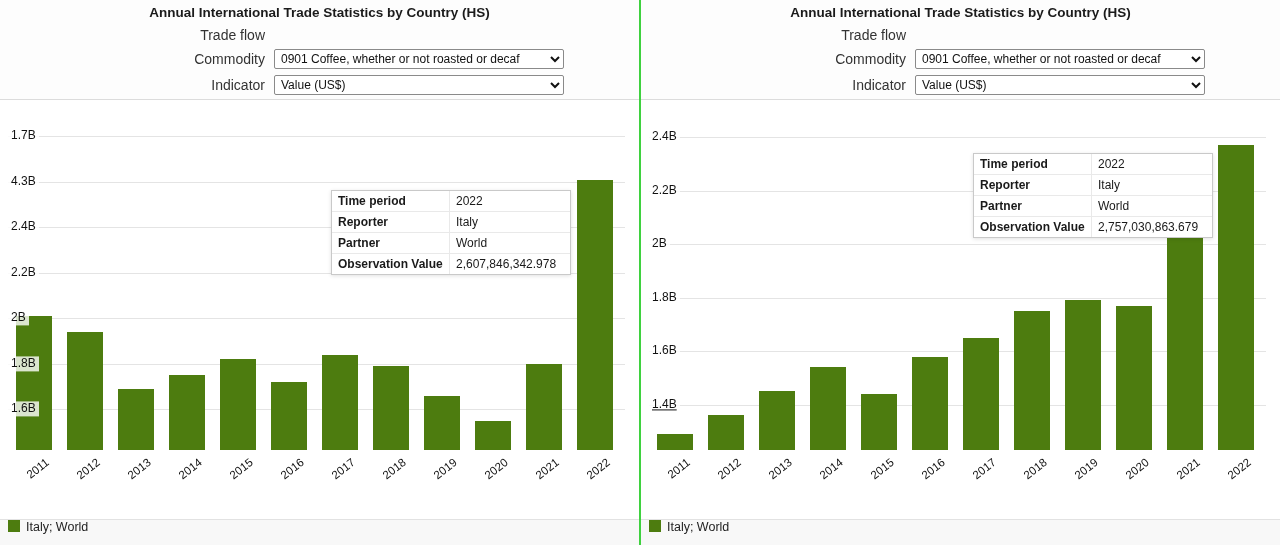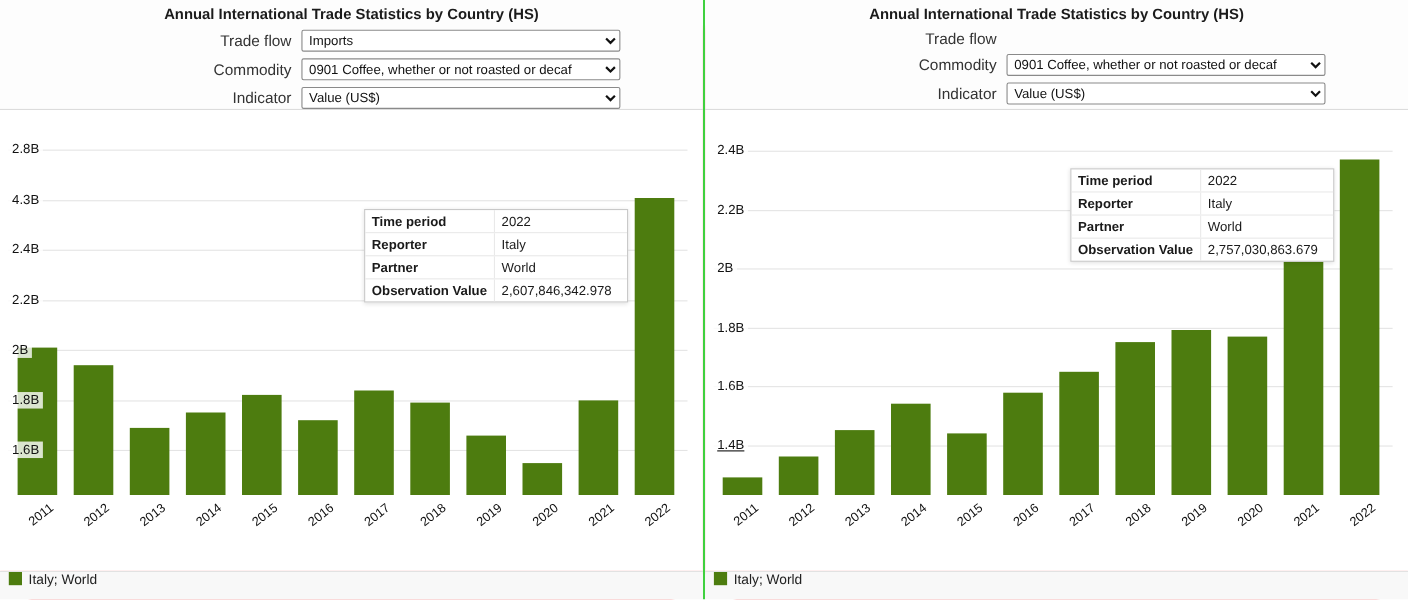--- a/index.html
+++ b/index.html
@@ -4,21 +4,21 @@
 <style>
   * { box-sizing: border-box; margin: 0; padding: 0; }
   html, body { width: 1280px; height: 545px; }
   body {
     font-family: "Liberation Sans", sans-serif;
     background: #ffffff;
     color: #1a1a1a;
     overflow: hidden;
   }
   .app { display: flex; width: 1280px; height: 545px; }
-  .panel { width: 639px; height: 545px; display: flex; flex-direction: column; background: #ef4444; position: relative; border-radius: 29px; }
+  .panel { width: 639px; height: 545px; display: flex; flex-direction: column; background: #404040; position: relative; }
   .divider { width: 2px; height: 545px; background: #3fd13f; flex: none; }
 
   
   .header { height: 100px; flex: none; background: #fdfdfd; border-bottom: 1px solid #dcdcdc; padding-top: 5px; }
   .title { text-align: center; font-weight: bold; font-size: 13.5px; color: #1b1b1b; margin-bottom: 7px; font-family: "Liberation Sans", sans-serif; }
   .control-row { display: flex; align-items: center; margin-bottom: 6px; }
   .control-label { width: 274px; padding-right: 9px; text-align: right; font-size: 14px; color: #333; flex: none; }
   .control-select {
     width: 290px; height: 20px; font-size: 12px; font-family: "Liberation Sans", sans-serif;
     border: 1px solid #8a8a8a; border-radius: 2px; background: #fff; color: #111; padding: 0 2px;
@@ -63,23 +63,20 @@
 </head>
 <body>
 
 <div class="app">
 
   <section class="panel">
     <header class="header">
       <h1 class="title">Annual International Trade Statistics by Country (HS)</h1>
       <div class="control-row">
         <label class="control-label">Trade flow</label>
-        <select class="control-select">
-          <option>Imports</option>
-        </select>
       </div>
       <div class="control-row">
         <label class="control-label">Commodity</label>
         <select class="control-select">
           <option>0901 Coffee, whether or not roasted or decaf</option>
         </select>
       </div>
       <div class="control-row">
         <label class="control-label">Indicator</label>
         <select class="control-select">
@@ -144,21 +141,21 @@
           <div class="bar" style="left: 576.5px; height: 270px; background: rgb(77, 124, 15);"></div>
           <div class="xanchor" style="left: 604.5px;">
             <span class="xlabel">2022</span>
           </div>
           <div class="ytick" style="top: 309.1px;">1.6B</div>
           <div class="ytick" style="top: 263.6px;">1.8B</div>
           <div class="ytick" style="top: 218.2px;">2B</div>
           <div class="ytick" style="top: 172.7px;">2.2B</div>
           <div class="ytick" style="top: 127.3px;">2.4B</div>
           <div class="ytick" style="top: 81.8px;">4.3B</div>
-          <div class="ytick" style="top: 36.4px;">2.8B</div>
+          <div class="ytick" style="top: 36.4px;">1.7B</div>
         </div>
       <div class="tooltip t0">
         <div class="trow">
           <div class="tlabel">Time period</div>
           <div class="tvalue">2022</div>
         </div>
         <div class="trow">
           <div class="tlabel">Reporter</div>
           <div class="tvalue">Italy</div>
         </div>

